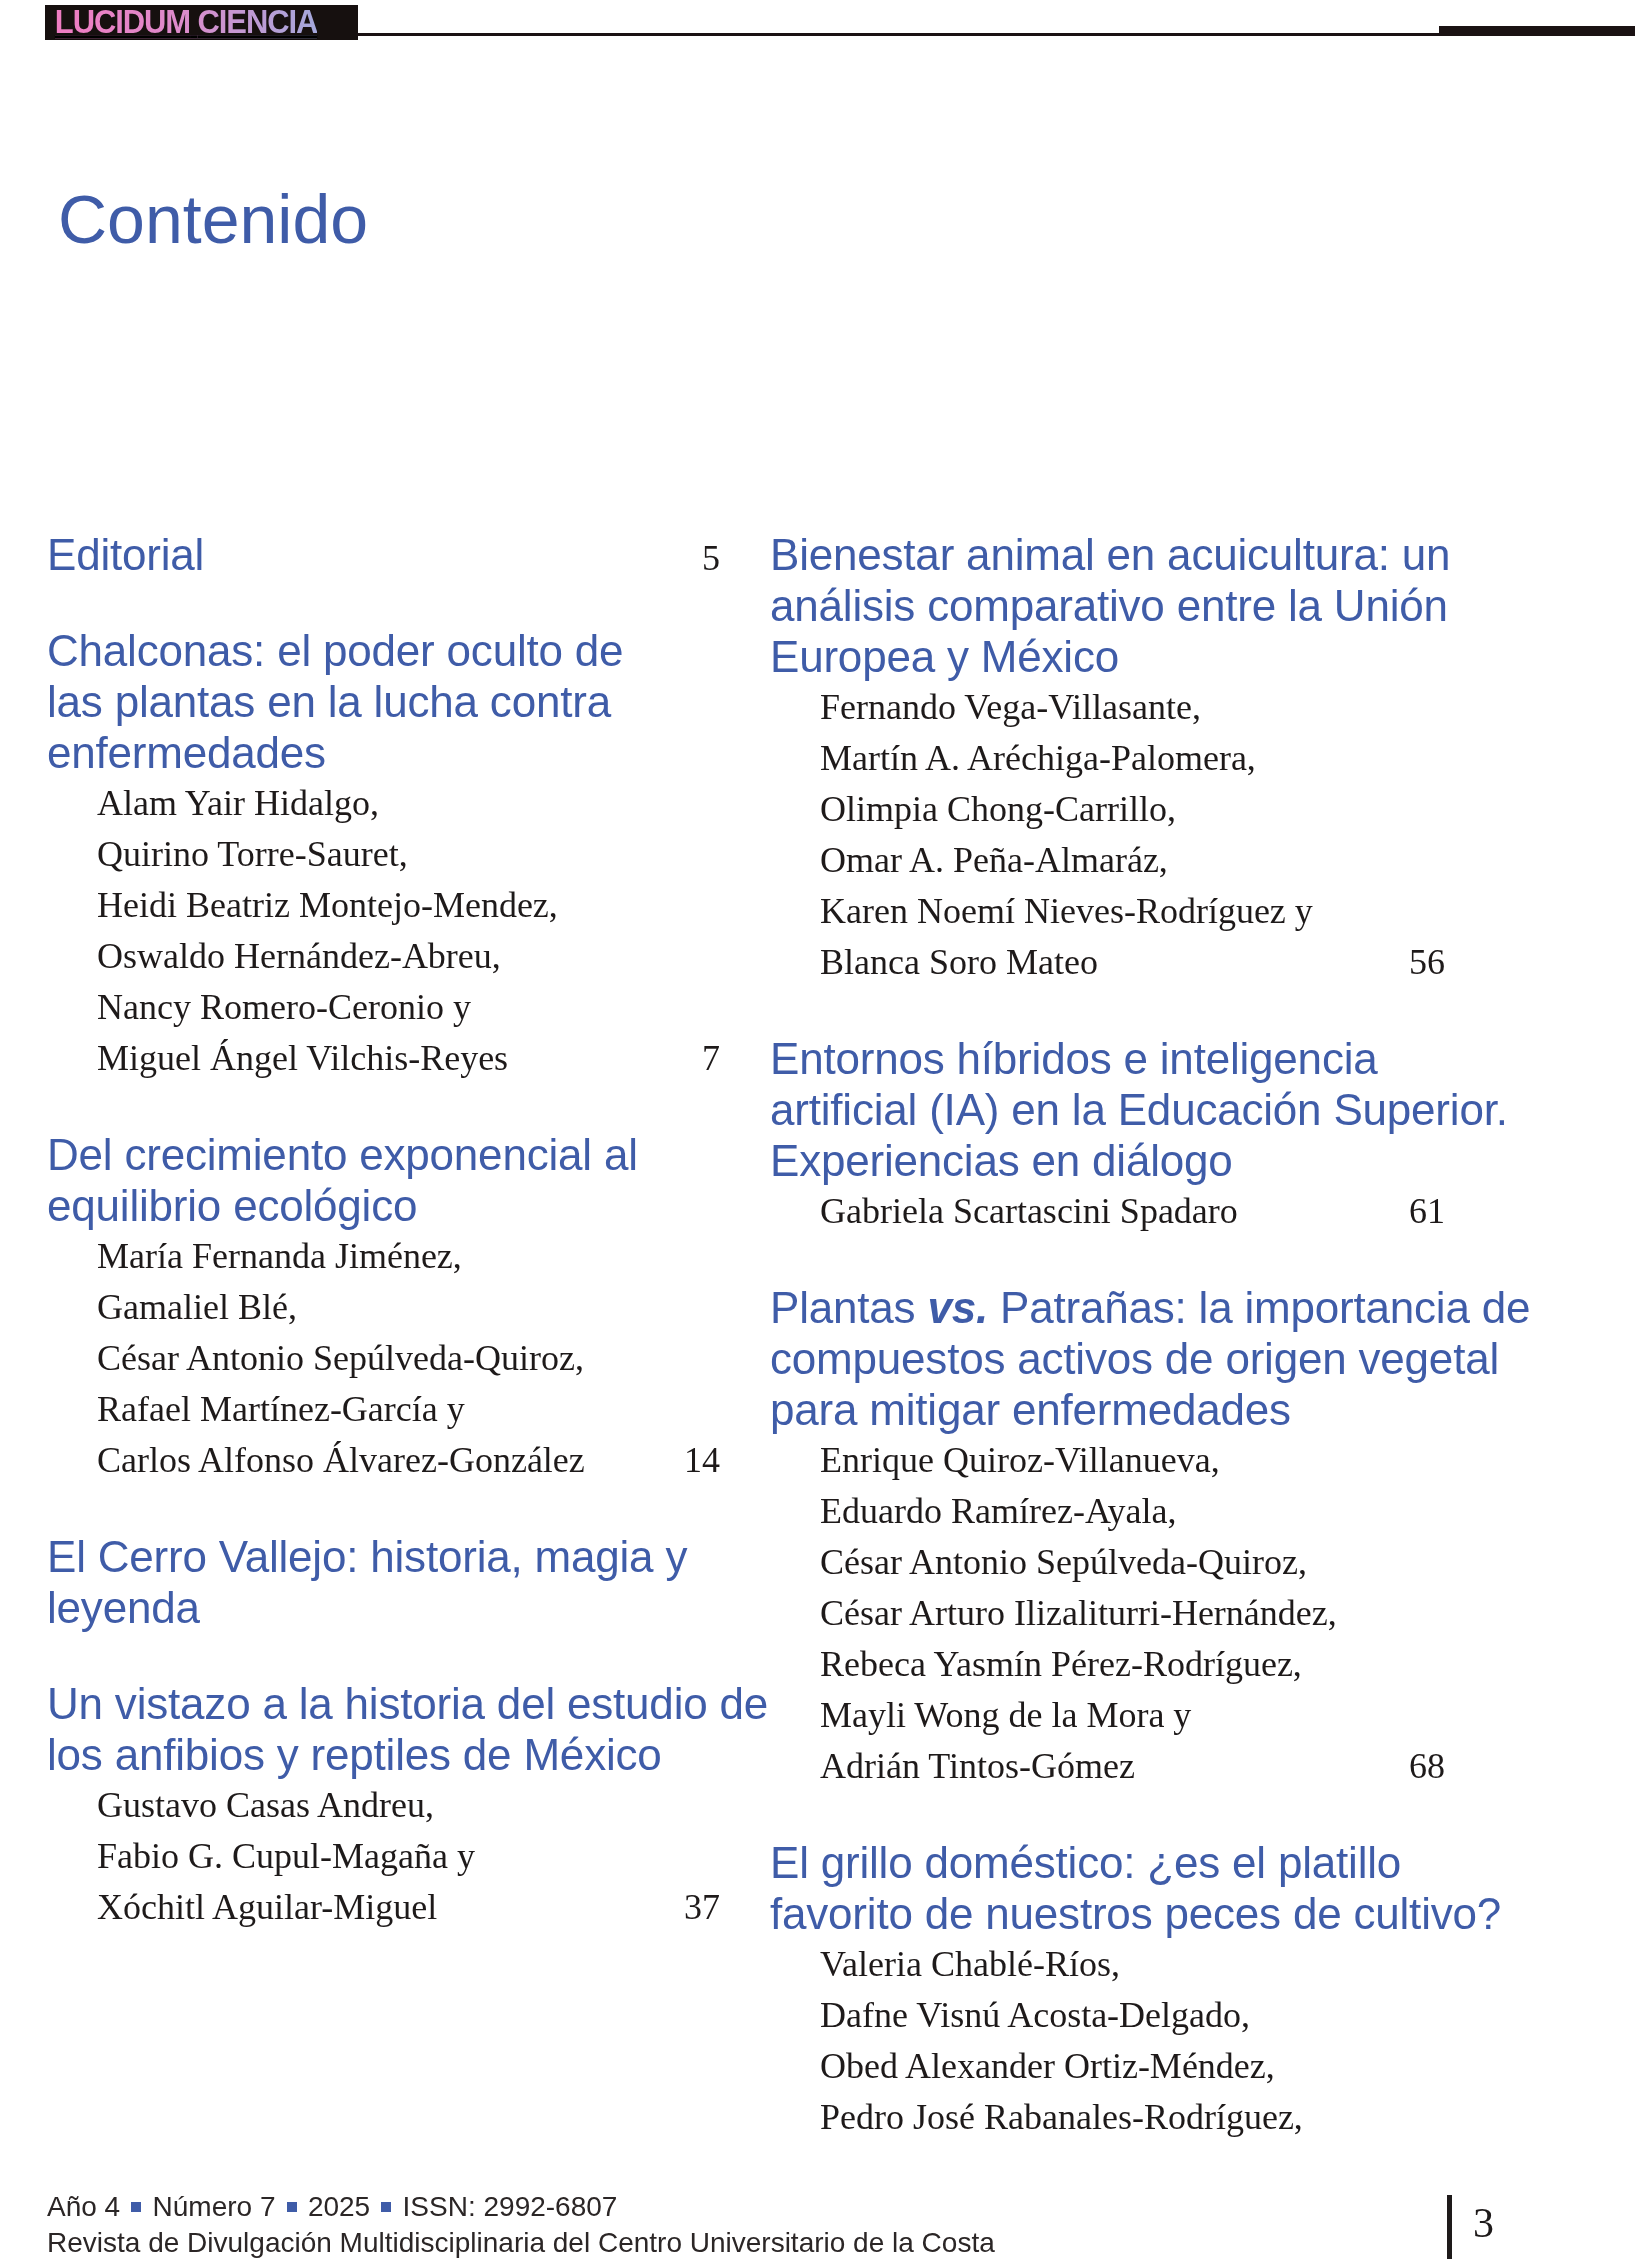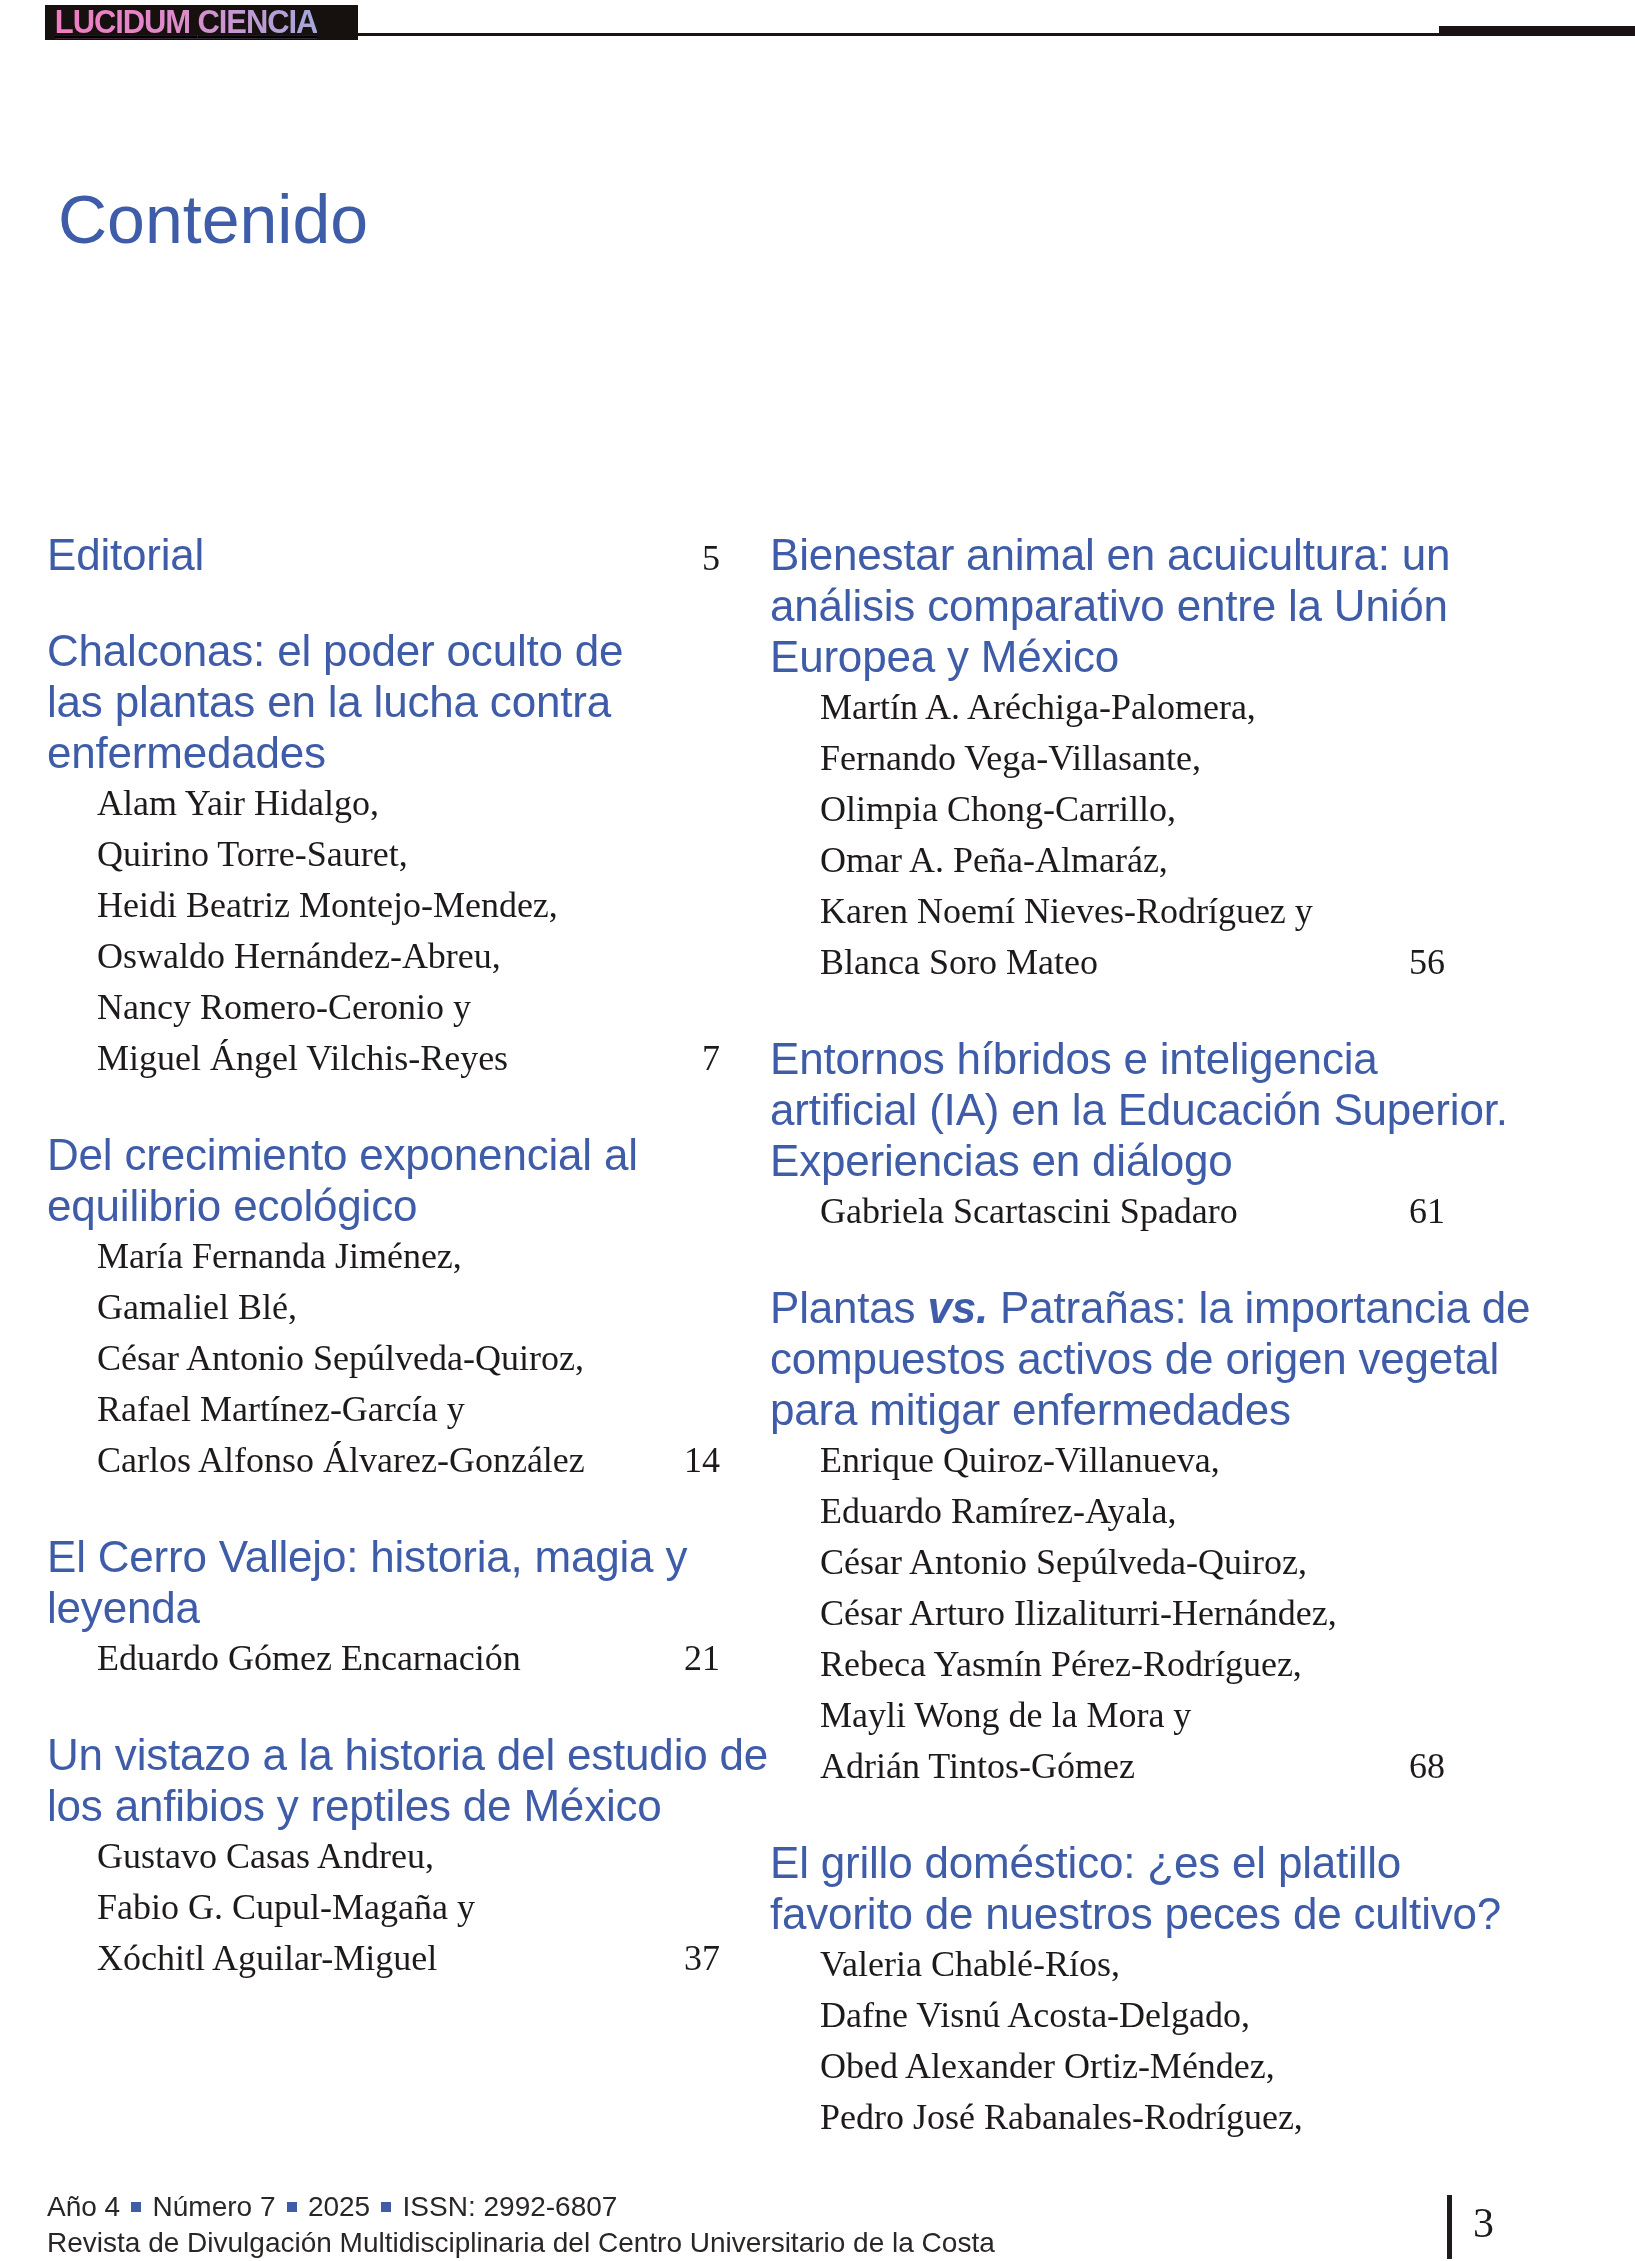--- a/index.html
+++ b/index.html
@@ -168,24 +168,20 @@
     </div>
   </div>
 
   <div class="entry">
     <div class="line">
         <span class="t">El Cerro Vallejo: historia, magia y</span>
       </div>
     <div class="line">
         <span class="t">leyenda</span>
       </div>
-    <div class="line">
-      <span class="a">Eduardo Gómez Encarnación</span>
-      <span class="pg">21</span>
-    </div>
   </div>
 
   <div class="entry">
     <div class="line">
         <span class="t">Un vistazo a la historia del estudio de</span>
       </div>
     <div class="line">
         <span class="t">los anfibios y reptiles de México</span>
       </div>
     <div class="line">
@@ -208,24 +204,24 @@
     <div class="line">
         <span class="t">Bienestar animal en acuicultura: un</span>
       </div>
     <div class="line">
         <span class="t">análisis comparativo entre la Unión</span>
       </div>
     <div class="line">
         <span class="t">Europea y México</span>
       </div>
     <div class="line">
+        <span class="a">Fernando Vega-Villasante,</span>
+      </div>
+    <div class="line">
         <span class="a">Martín A. Aréchiga-Palomera,</span>
-      </div>
-    <div class="line">
-        <span class="a">Fernando Vega-Villasante,</span>
       </div>
     <div class="line">
         <span class="a">Olimpia Chong-Carrillo,</span>
       </div>
     <div class="line">
         <span class="a">Omar A. Peña-Almaráz,</span>
       </div>
     <div class="line">
         <span class="a">Karen Noemí Nieves-Rodríguez y</span>
       </div>

